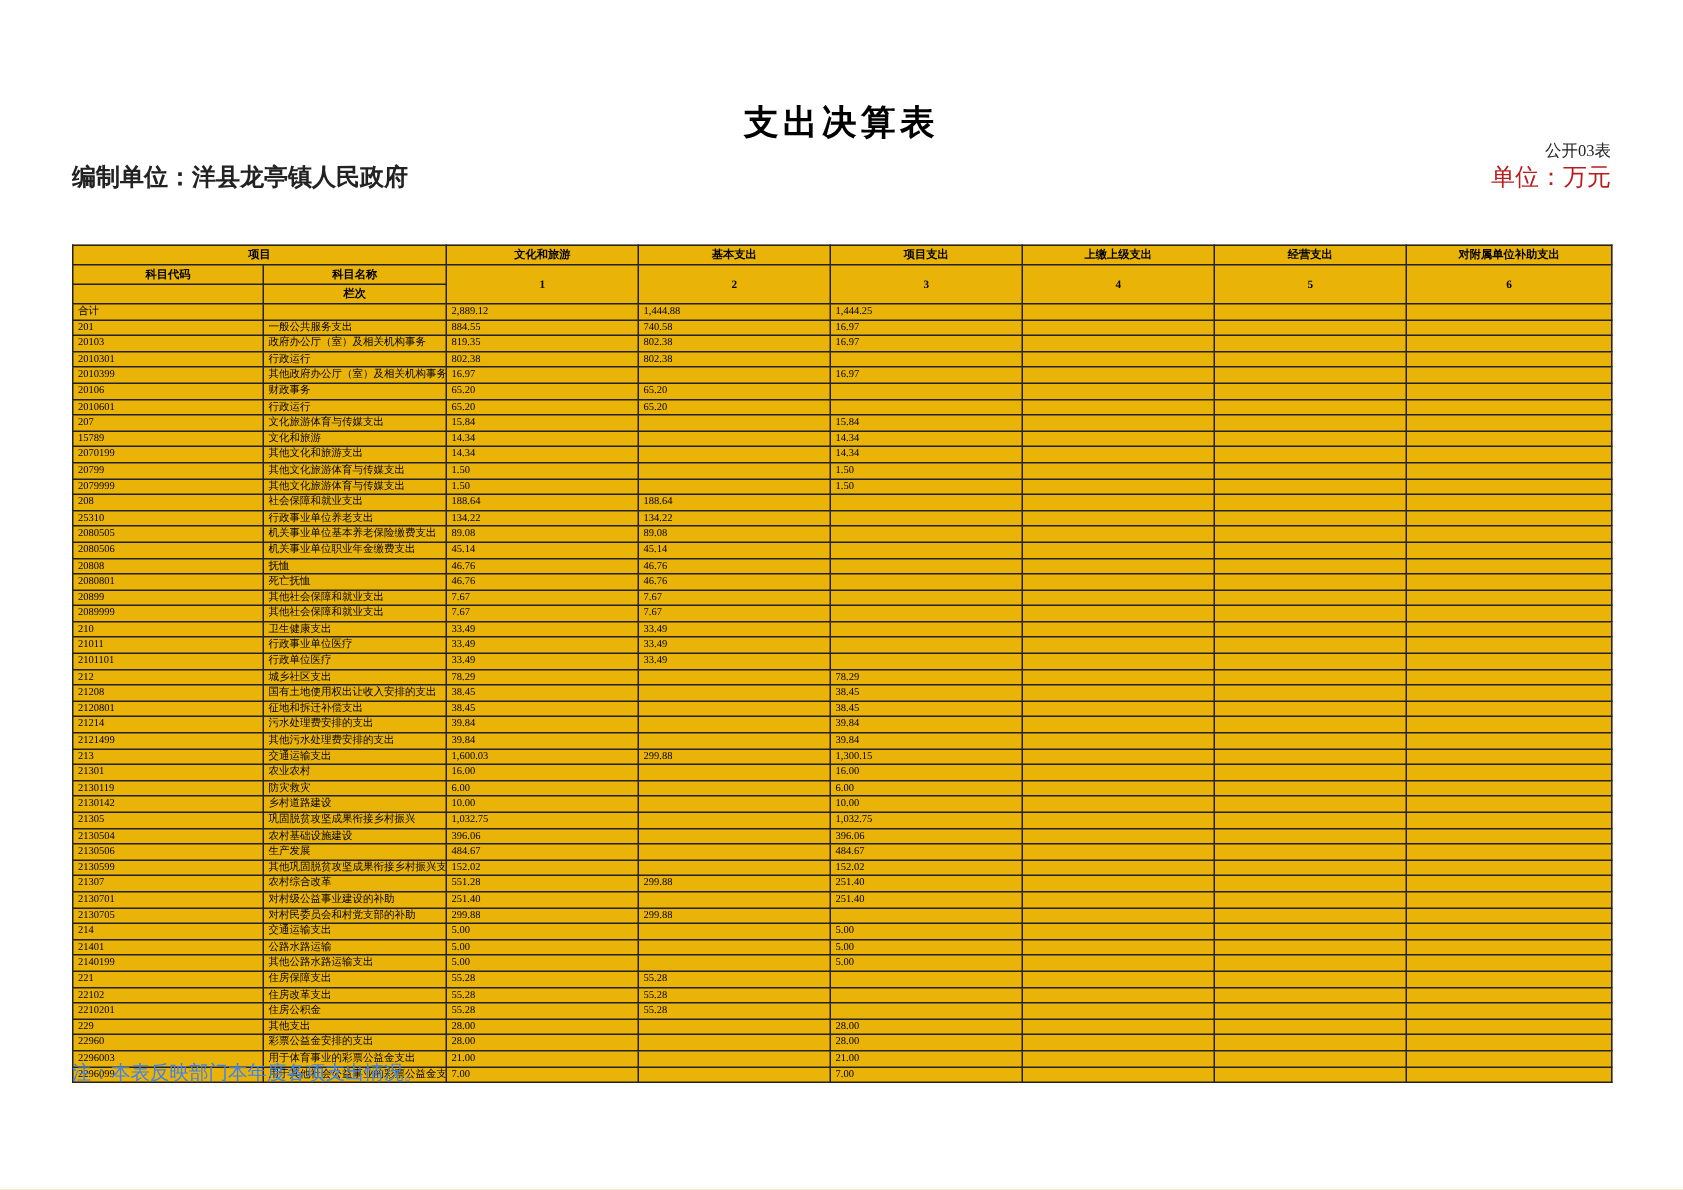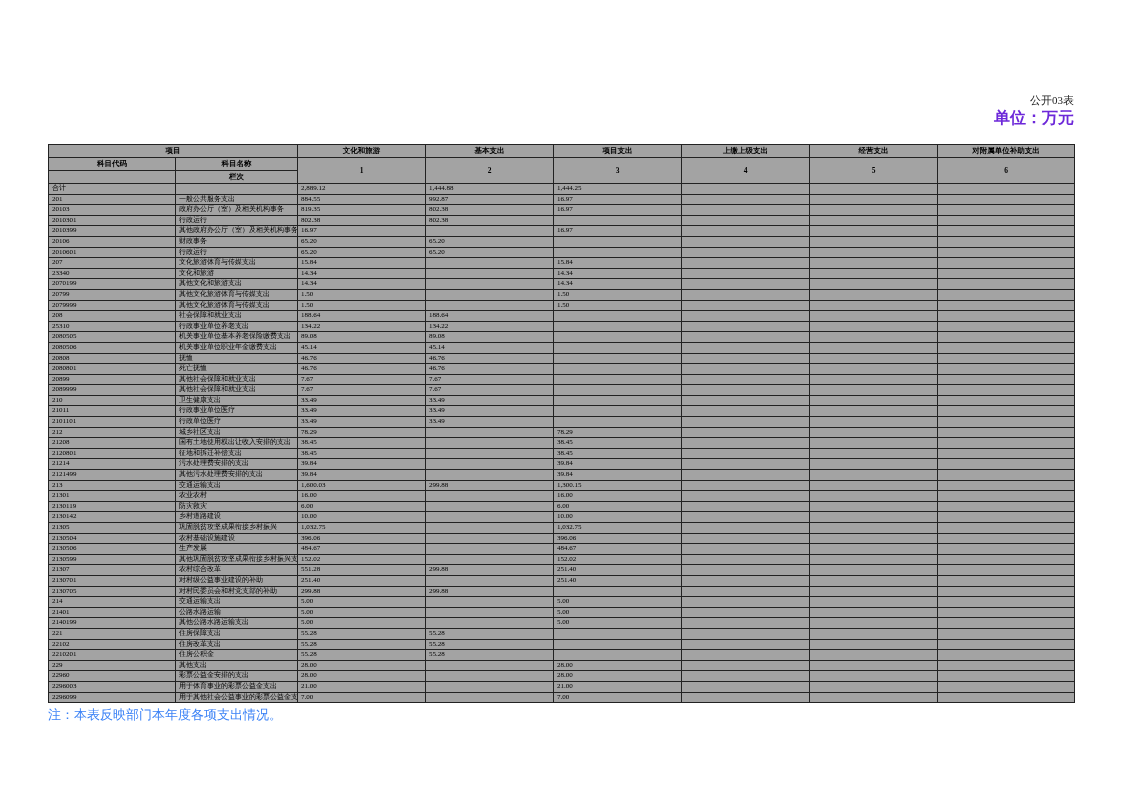--- a/index.html
+++ b/index.html
@@ -7,45 +7,47 @@
     width:1122px;height:793px;background:#ffffff;
     font-family:"Liberation Serif", serif;color:#111;
   }
   .page{position:relative;width:1122px;height:793px;background:#fff;overflow:hidden;}
   .doc-title{
     position:absolute;top:66px;left:0;width:100%;text-align:center;
     font-size:23px;font-weight:bold;letter-spacing:3px;color:#000;
   }
   .table-code{position:absolute;top:93px;right:48px;font-size:11px;color:#222;}
   .unit-left{position:absolute;top:108px;left:48px;font-size:16px;font-weight:bold;color:#222;}
-  .unit-right{position:absolute;top:108px;right:48px;font-size:16px;font-weight:bold;color:#6d28d9;}
+  .unit-right{position:absolute;top:108px;right:48px;font-size:16px;font-weight:normal;color:#b91c1c;}
   table.report{
-    position:absolute;left:48px;top:144px;width:1026px;
-    border-collapse:collapse;table-layout:fixed;background:#a3a3a3;
+    position:absolute;left:48px;top:163px;width:1026px;
+    border-collapse:collapse;table-layout:fixed;background:#eab308;
   }
   table.report th, table.report td{
     border:1px solid #222;overflow:hidden;white-space:nowrap;
     font-family:"Liberation Serif", serif;
   }
   table.report thead th{
     font-size:7.5px;font-weight:bold;text-align:center;
     height:12px;line-height:12px;padding:0 1px;color:#000;
   }
   table.report tbody td{
     font-size:7px;font-weight:normal;text-align:left;
     height:9.6px;line-height:9.6px;padding:0 0 0 3px;color:#000;
   }
   .note{position:absolute;top:706px;left:48px;font-size:13px;color:#3b82f6;}
 </style>
 </head>
 <body>
 
 <div class="page">
 
+  <div class="doc-title">支出决算表</div>
   <div class="table-code">公开03表</div>
+  <div class="unit-left">编制单位：洋县龙亭镇人民政府</div>
   <div class="unit-right">单位：万元</div>
 
   <table class="report">
     <colgroup>
       <col style="width:127px">
         <col style="width:122px">
       <col style="width:128px">
         <col style="width:128px">
         <col style="width:128px">
       <col style="width:128px">
@@ -85,21 +87,21 @@
           <td>1,444.88</td>
           <td>1,444.25</td>
           <td></td>
           <td></td>
           <td></td>
         </tr>
         <tr>
           <td>201</td>
           <td>一般公共服务支出</td>
           <td>884.55</td>
-          <td>992.87</td>
+          <td>740.58</td>
           <td>16.97</td>
           <td></td>
           <td></td>
           <td></td>
         </tr>
         <tr>
           <td>20103</td>
           <td>政府办公厅（室）及相关机构事务</td>
           <td>819.35</td>
           <td>802.38</td>
@@ -152,21 +154,21 @@
           <td>207</td>
           <td>文化旅游体育与传媒支出</td>
           <td>15.84</td>
           <td></td>
           <td>15.84</td>
           <td></td>
           <td></td>
           <td></td>
         </tr>
         <tr>
-          <td>23340</td>
+          <td>15789</td>
           <td>文化和旅游</td>
           <td>14.34</td>
           <td></td>
           <td>14.34</td>
           <td></td>
           <td></td>
           <td></td>
         </tr>
         <tr>
           <td>2070199</td>

